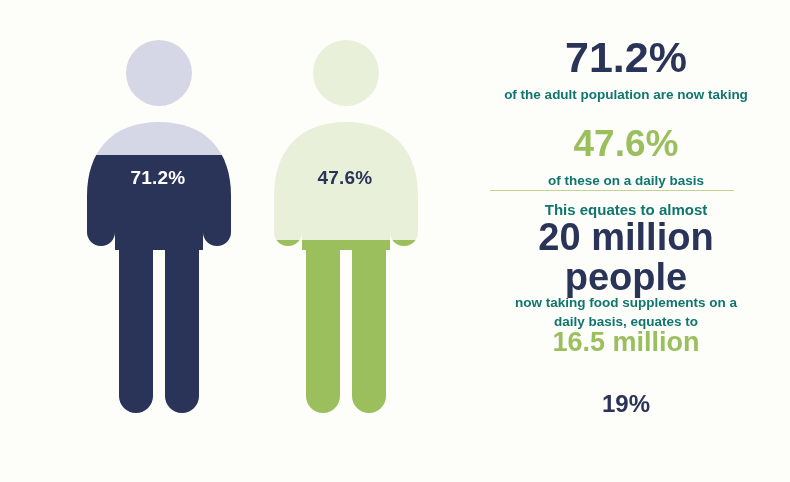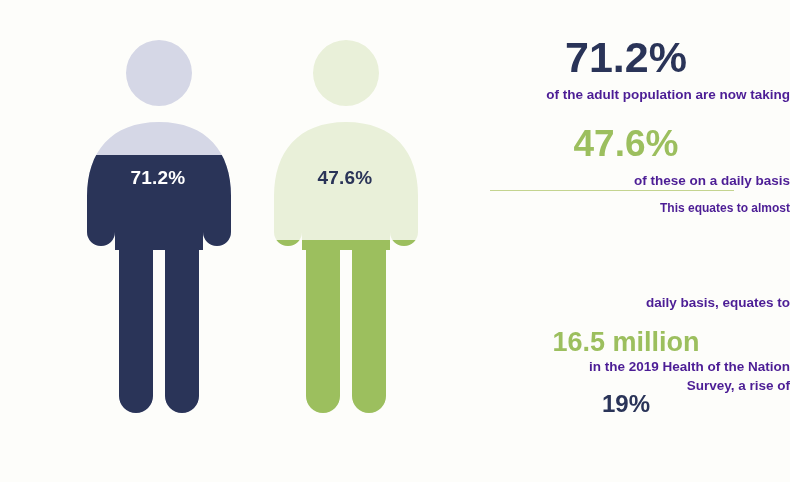--- a/index.html
+++ b/index.html
@@ -69,25 +69,24 @@
     text-align: center;
   }
 
   .big-stat {
     font-weight: bold;
     line-height: 1.0;
   }
   .navy { color: #2a3458; }
   .green { color: #9cbf5e; }
   .body-text {
-    color: #4c1d95;
+    color: #0f766e;
     font-weight: bold;
     font-size: 13.5px;
     line-height: 1.38;
-    text-align: right;
   }
 
   #stat-712 {
     position: absolute;
     top: 36px;
     width: 328px;
     font-size: 43px;
   }
   #desc-1 {
     position: absolute;
@@ -112,21 +111,21 @@
     left: 28px;
     width: 244px;
     height: 1px;
     background: #c4d48f;
   }
 
   #desc-3 {
     position: absolute;
     top: 200px;
     width: 328px;
-    font-size: 12px;
+    font-size: 15px;
   }
   #stat-20m {
     position: absolute;
     top: 218px;
     width: 328px;
     font-size: 38px;
     line-height: 1.04;
   }
   #desc-4 {
     position: absolute;
@@ -236,29 +235,30 @@
     </div>
 
     <div class="big-stat green" id="stat-476">47.6%</div>
 
     <div class="body-text" id="desc-2">of these on a daily basis</div>
 
     <div id="divider"></div>
 
     <div class="body-text" id="desc-3">This equates to almost</div>
 
+    <div class="big-stat navy" id="stat-20m">
+      <div>20 million</div>
+      <div>people</div>
+    </div>
 
     <div class="body-text" id="desc-4">
+      <div>now taking food supplements on a</div>
       <div>daily basis, equates to</div>
     </div>
 
     <div class="big-stat green" id="stat-165m">16.5 million</div>
 
-    <div class="body-text" id="desc-5">
-      <div>in the 2019 Health of the Nation</div>
-      <div>Survey, a rise of</div>
-    </div>
 
     <div class="big-stat navy" id="stat-19">19%</div>
 
   </div>
 
 </div>
 
 </body></html>

